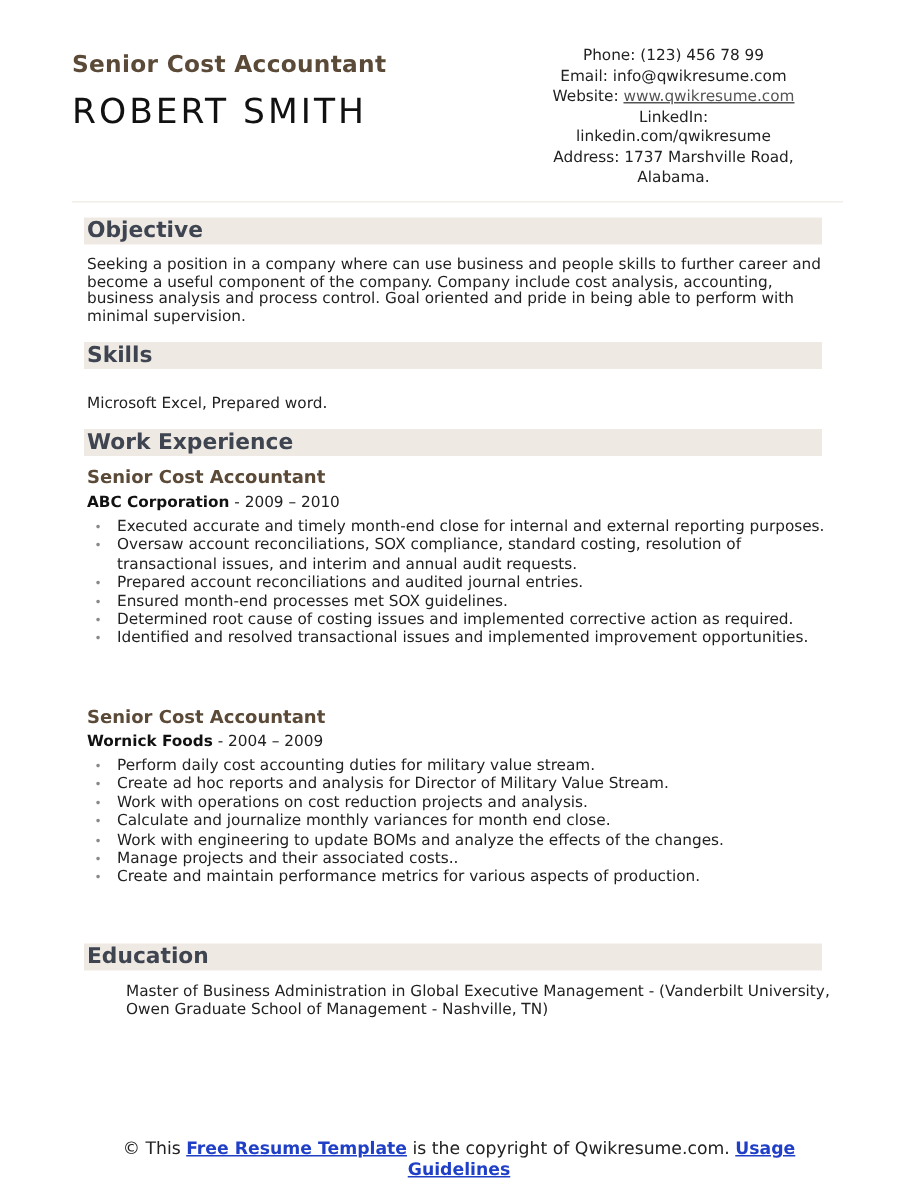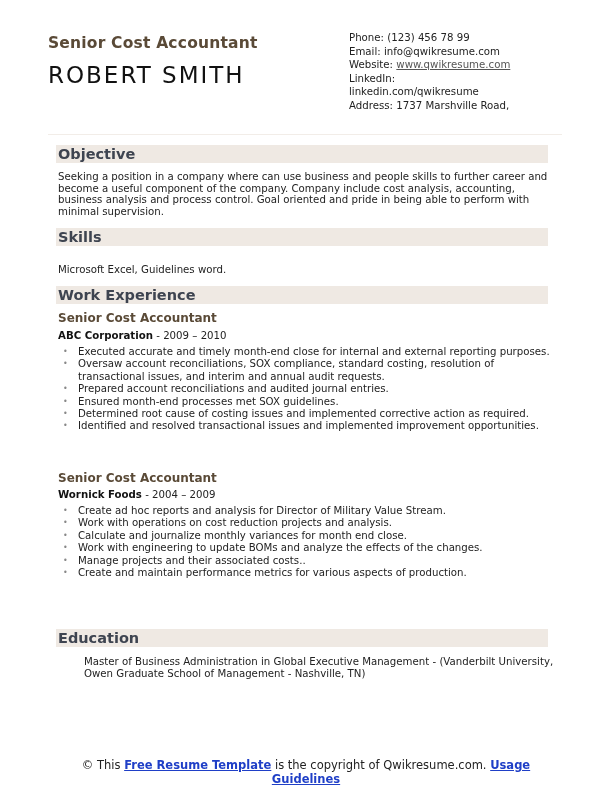--- a/index.html
+++ b/index.html
@@ -1,20 +1,20 @@
 <!DOCTYPE html>
 <html><head>
 <meta charset="utf-8">
 <style>
   html, body { margin:0; padding:0; background:#ffffff; }
   body { width:612px; height:792px; position:relative; overflow:hidden;
          font-family:"DejaVu Sans", sans-serif; color:#222; }
   .job-title-top { position:absolute; left:48px; top:34px; font-size:15.5px; font-weight:bold; color:#5a4a37; letter-spacing:0.2px; }
   .name { position:absolute; left:48px; top:62px; font-size:23px; letter-spacing:2px; color:#111; }
-  .contact { position:absolute; right:63px; top:31px; width:200px; text-align:left; font-size:10.2px; line-height:13.5px; color:#222; }
+  .contact { position:absolute; right:63px; top:31px; width:200px; text-align:center; font-size:10.2px; line-height:13.5px; color:#222; }
   .contact a { color:#555; text-decoration:underline;margin-top:20px; }
   .divider { position:absolute; left:48px; top:134px; width:514px; height:1px; background:#f2ede8; }
   .section-bar { position:absolute; left:56px; width:492px; height:18px; background:#efe9e3; }
   .section-bar span { position:absolute; left:2px; top:0px; font-size:14.5px; font-weight:bold; color:#3e4450; line-height:18px; }
   .para { position:absolute; left:58px; width:494px; font-size:10.2px; line-height:11.6px; color:#222; }
   .role { position:absolute; left:58px; font-size:12px; font-weight:bold; color:#5a4a37; }
   .company { position:absolute; left:58px; font-size:10.2px; color:#222; }
   .company b { font-weight:bold; color:#111; }
   ul.bullets { position:absolute; left:58px; width:494px; margin:0; padding:0; list-style:none; font-size:10.2px; line-height:12.4px; color:#222; }
   ul.bullets li { position:relative; padding-left:20px; }
@@ -29,33 +29,34 @@
 <div class="job-title-top">Senior Cost Accountant</div>
 <div class="name">ROBERT SMITH</div>
 
 <div class="contact">
   <div><span>Phone:</span> <span>(123) 456 78 99</span></div>
   <div><span>Email:</span> <span>info@qwikresume.com</span></div>
   <div><span>Website:</span> <a>www.qwikresume.com</a></div>
   <div>LinkedIn:</div>
   <div>linkedin.com/qwikresume</div>
   <div><span>Address:</span> <span>1737 Marshville Road,</span></div>
+  <div>Alabama.</div>
 </div>
 
 <div class="divider"></div>
 
 <div class="section-bar" style="top:145px;">
   <span>Objective</span>
 </div>
 <div class="para" style="top:171px;">Seeking a position in a company where can use business and people skills to further career and become a useful component of the company. Company include cost analysis, accounting, business analysis and process control. Goal oriented and pride in being able to perform with minimal supervision.</div>
 
 <div class="section-bar" style="top:228px;">
   <span>Skills</span>
 </div>
-<div class="para" style="top:264px;">Microsoft Excel, Guidelines word.</div>
+<div class="para" style="top:264px;">Microsoft Excel, Prepared word.</div>
 
 <div class="section-bar" style="top:286px;">
   <span>Work Experience</span>
 </div>
 
 <div class="role" style="top:311px;">Senior Cost Accountant</div>
 <div class="company" style="top:330px;">
   <b>ABC Corporation</b><span> - 2009 – 2010</span>
 </div>
 <ul class="bullets" style="top:346px;">
@@ -65,20 +66,21 @@
   <li>Ensured month-end processes met SOX guidelines.</li>
   <li>Determined root cause of costing issues and implemented corrective action as required.</li>
   <li>Identified and resolved transactional issues and implemented improvement opportunities.</li>
 </ul>
 
 <div class="role" style="top:471px;">Senior Cost Accountant</div>
 <div class="company" style="top:489px;">
   <b>Wornick Foods</b><span> - 2004 – 2009</span>
 </div>
 <ul class="bullets" style="top:505px;">
+  <li>Perform daily cost accounting duties for military value stream.</li>
   <li>Create ad hoc reports and analysis for Director of Military Value Stream.</li>
   <li>Work with operations on cost reduction projects and analysis.</li>
   <li>Calculate and journalize monthly variances for month end close.</li>
   <li>Work with engineering to update BOMs and analyze the effects of the changes.</li>
   <li>Manage projects and their associated costs..</li>
   <li>Create and maintain performance metrics for various aspects of production.</li>
 </ul>
 
 <div class="section-bar" style="top:629px;">
   <span>Education</span>

